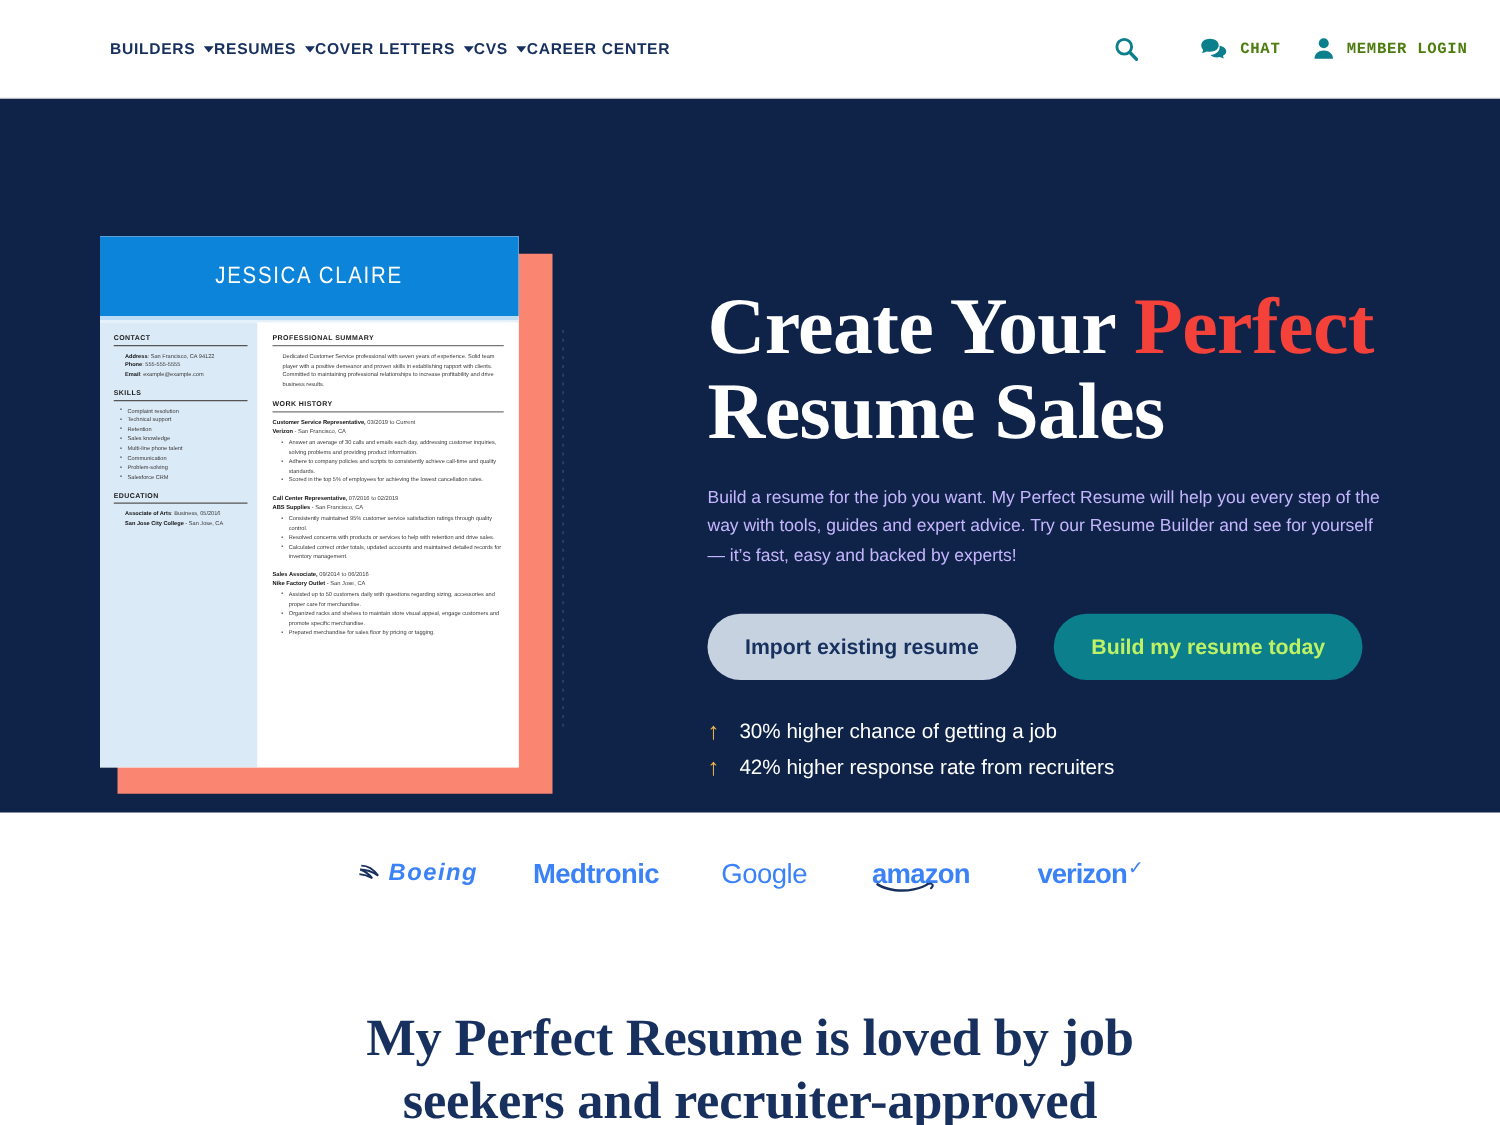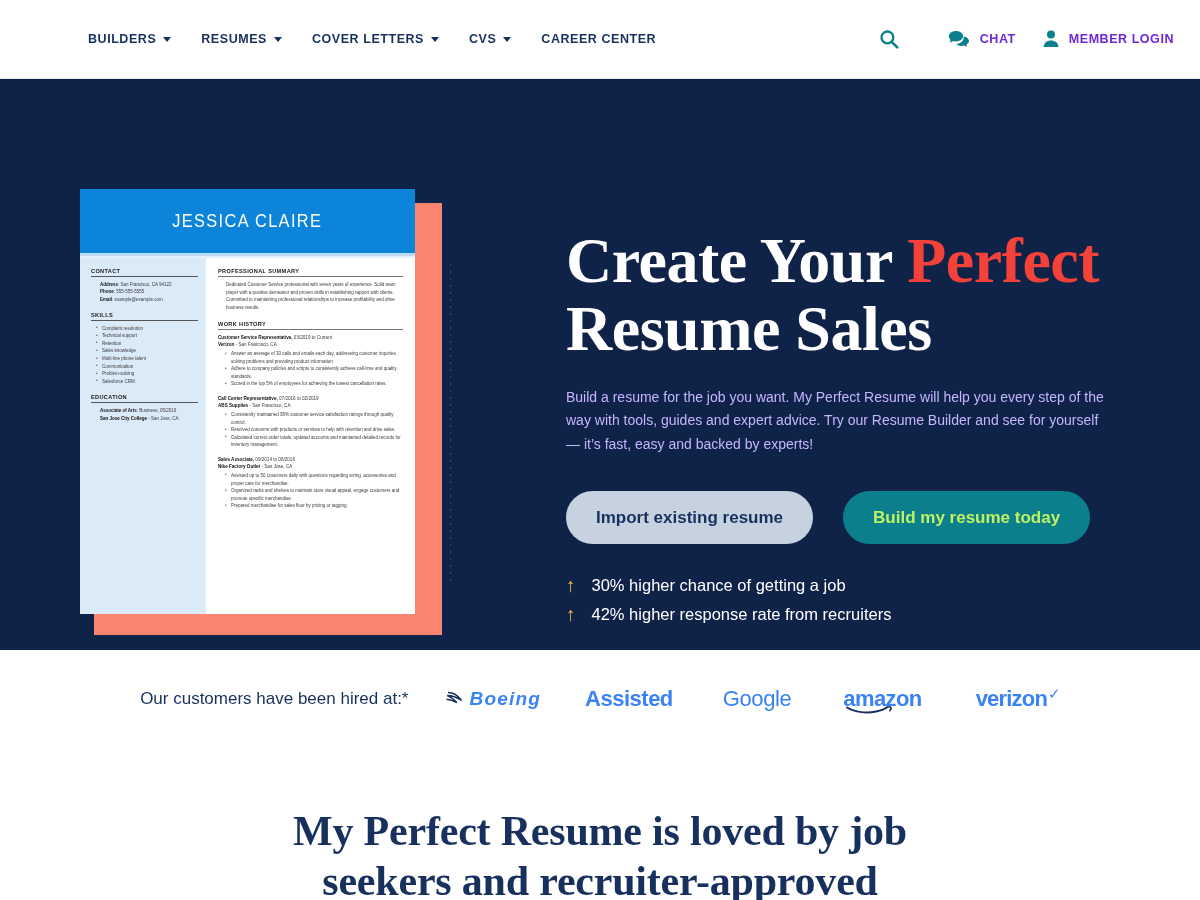--- a/index.html
+++ b/index.html
@@ -28,21 +28,20 @@
     white-space: nowrap;
     line-height: 1;
   }
   .logo .l-my, .logo .l-resume { color: #17305e; }
   .logo .l-perfect { color: #e83c2e; }
 
   .main-nav {
     display: flex;
     align-items: center;
     margin-left: 46px;
-    gap: 30px;
     padding-left: 12px;
   }
   .nav-item {
     display: flex;
     align-items: center;
     gap: 7px;
     font-size: 12.5px;
     font-weight: 700;
     letter-spacing: 0.55px;
     color: #17305e;
@@ -66,24 +65,25 @@
     margin-left: auto;
   }
   .icon-btn { display: flex; align-items: center; cursor: pointer; }
   .hdr-link {
     display: flex;
     align-items: center;
     gap: 9px;
     font-size: 12.5px;
     font-weight: 700;
     letter-spacing: 0.55px;
-    color: #6d28d9;
+    color: #4d7c0f;
     text-transform: uppercase;
     white-space: nowrap;
     cursor: pointer;
+    font-family: Liberation Mono, monospace;
   }
   .search-wrap { margin-right: 22px; }
 
   
   .hero {
     background: #0f2349;
     height: 571px;
     position: relative;
     overflow: hidden;
     padding-left: 11px;
@@ -457,30 +457,29 @@
       </div>
       <div class="stat">
         <span class="stat-arrow">↑</span>
         <span class="stat-text">42% higher response rate from recruiters</span>
       </div>
     </div>
   </div>
 </section>
 
 <section class="brand-band">
-  <span class="brand-label">Our customers have been hired at:*</span>
 
   <span class="brand-logo bl-boeing">
     <svg width="22" height="20" viewBox="0 0 22 20">
       <path d="M3 3.5c5 0 10 3 13.5 8C12 8.5 7 6.6 2.2 6.6c3.6 1.3 7 3.6 9.6 7-3.3-2-6.8-3.1-10.3-3.3" fill="none" stroke="#17305e" stroke-width="1.5"></path>
     </svg>
     <span>Boeing</span>
   </span>
 
-  <span class="brand-logo bl-medtronic">Assisted</span>
+  <span class="brand-logo bl-medtronic">Medtronic</span>
 
   <span class="brand-logo bl-google">Google</span>
 
   <span class="brand-logo bl-amazon">
     <span>amazon</span>
     <svg width="60" height="10" viewBox="0 0 60 10" style="position:absolute;left:2px;bottom:-3px">
       <path d="M2 2.5C10 7.5 22 8.5 31 6.5c6-1.3 9.5-3 11-4.2" fill="none" stroke="#17305e" stroke-width="2" stroke-linecap="round"></path>
       <path d="M42 2.3c1.5-.6 3.5-.4 4 .3.4.7-.3 2.2-1.2 3" fill="none" stroke="#17305e" stroke-width="1.6" stroke-linecap="round"></path>
     </svg>
   </span>

